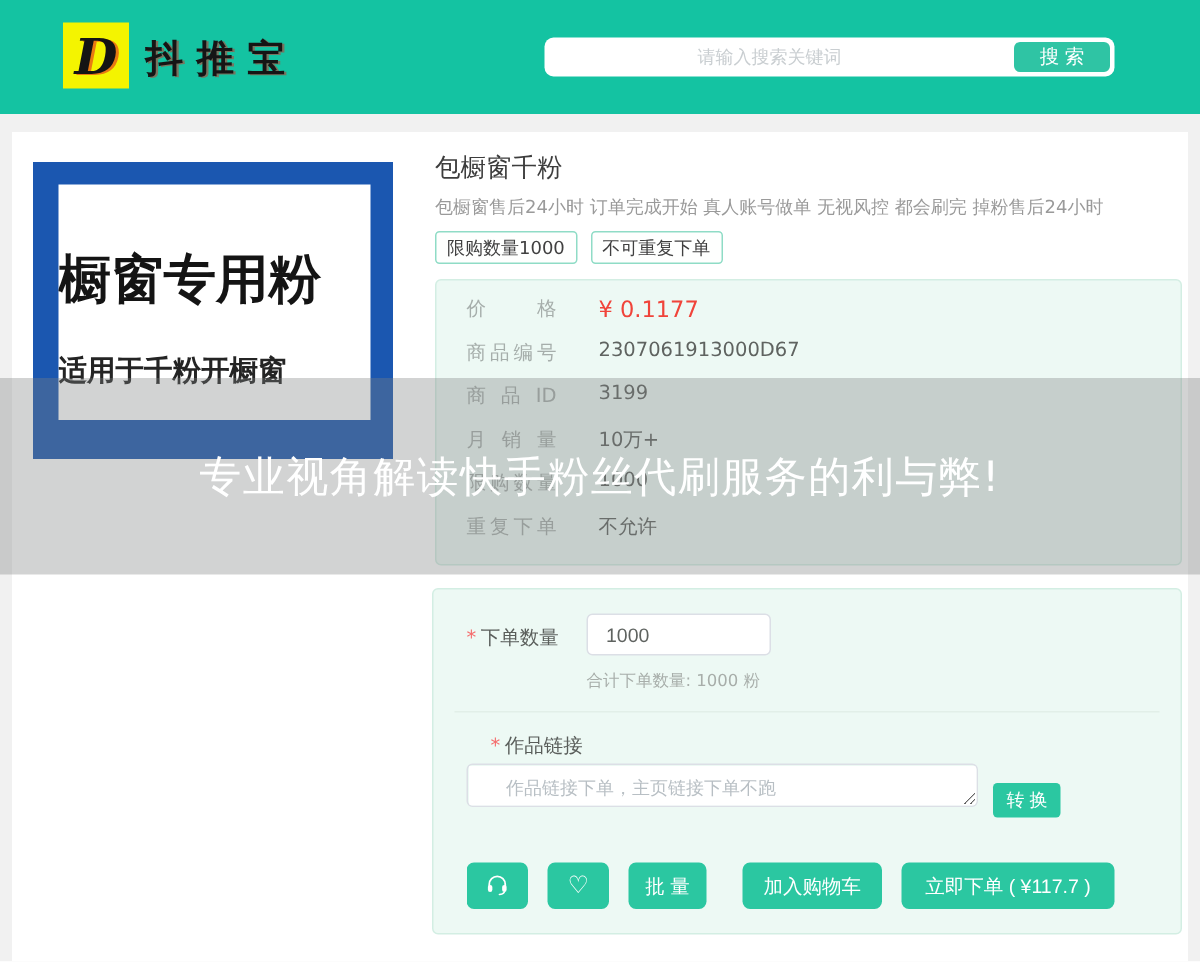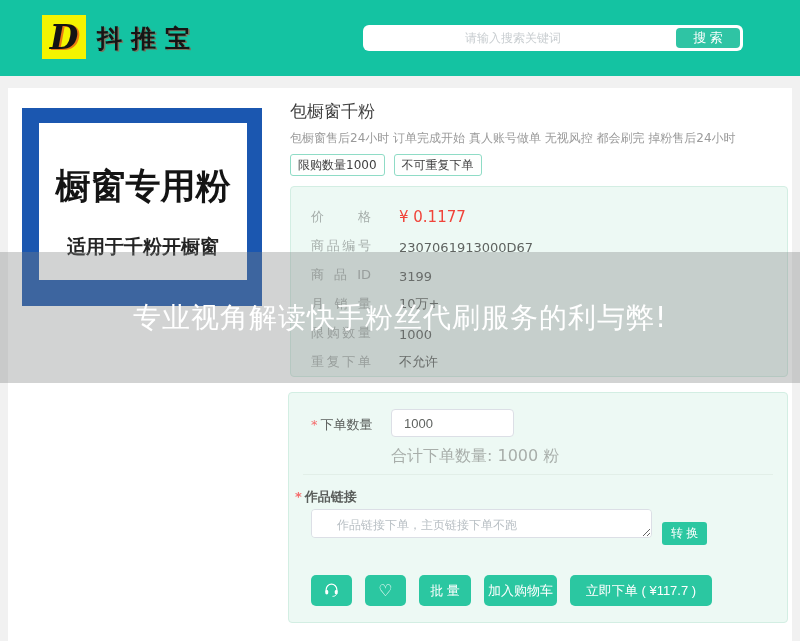--- a/index.html
+++ b/index.html
@@ -23,70 +23,70 @@
   .search-btn { position:absolute; right:3px; top:3px; width:64px; height:20px; background:#2fc4a4;
                 color:#fff; border:none; border-radius:4px; font-size:13px; line-height:20px;
                 cursor:pointer; white-space:nowrap; }
 
   
   .card { position:absolute; left:8px; top:88px; width:784px; height:553px; background:#ffffff; }
 
   
   .p-img { position:absolute; left:14px; top:20px; width:240px; height:198px; background:#1b57b0; }
   .p-img-inner { position:absolute; left:17px; top:15px; right:15px; bottom:26px; background:#ffffff;
-                 text-align:center; overflow:hidden; }
+                 overflow:hidden; }
   .pi-title { margin-top:40px; font-size:35px; font-weight:bold; color:#141414; white-space:nowrap; }
   .pi-sub { margin-top:24px; font-size:19px; font-weight:bold; color:#242424; white-space:nowrap; }
 
   
   .p-title { position:absolute; left:282px; top:12px; font-size:17px; color:#3d3d3d; font-weight:400; }
   .p-desc { position:absolute; left:282px; top:42px; width:490px; font-size:12px; color:#9a9a9a; }
   .p-tags { position:absolute; left:282px; top:66px; display:flex; gap:9px; }
   .tag { border:1px solid #8fdcc6; color:#404040; font-size:12px; line-height:1; padding:4px 7px;
          border-radius:3px; background:#fefffe; white-space:nowrap; }
 
   
   .detail-panel { position:absolute; left:282px; top:98px; width:498px; height:191px; background:#edf9f4;
                   border:1px solid #d3eee3; border-radius:4px; padding:10px 20px; }
-  .drow { display:flex; align-items:flex-end; height:29px; font-size:13px; }
+  .drow { display:flex; align-items:flex-start; height:29px; font-size:13px; }
   .dlabel { width:60px; color:#a6aeab; text-align:justify; text-align-last:justify; margin-right:28px;
             flex-shrink:0; }
   .dvalue { color:#5f6360; }
   .dvalue.price { color:#f0443a; font-size:15px; }
 
   
   .overlay { position:absolute; left:0; top:252px; width:800px; height:131px;
              background:rgba(125,128,128,0.35); z-index:20; display:flex; align-items:center;
              justify-content:center; }
   .overlay-text { color:#ffffff; font-size:28px; letter-spacing:1px; white-space:nowrap; font-weight:400; }
 
   
   .form-panel { position:absolute; left:280px; top:304px; width:500px; height:231px; background:#edf9f4;
                 border:1px solid #d3eee3; border-radius:4px; }
   .req { color:#f56c6c; margin-right:3px; font-size:13px; }
   .fp-label { position:absolute; font-size:13px; color:#5a5e5b; white-space:nowrap; }
   .fp-label1 { left:22px; top:23px; }
-  .fp-label2 { left:6px; top:95px;font-weight:bold; }
+  .fp-label2 { left:38px; top:95px; }
   .qty-input { position:absolute; left:102px; top:16px; width:123px; height:28px; border:1px solid #dcdfe6;
                border-radius:4px; padding:0 12px; font-size:13px; color:#5f6360; background:#fff; outline:none; }
-  .helper { position:absolute; left:102px; top:53px; font-size:16px; color:#a8aeaa; white-space:nowrap; }
+  .helper { position:absolute; left:102px; top:53px; font-size:11px; color:#a8aeaa; white-space:nowrap; }
   .fdivider { position:absolute; left:14px; right:14px; top:81px; height:1px; background:#e2efe8; }
   .link-textarea { position:absolute; left:22px; top:116px; width:341px; height:29px; border:1px solid #dcdfe6;
                    border-radius:4px; padding:7px 25px; font-size:12px; color:#666; background:#fff;
                    outline:none; font-family:inherit; }
   .link-textarea::placeholder { color:#b8bfc4; }
   .convert-btn { position:absolute; left:373px; top:129px; height:23px; padding:0 9px; font-size:12px;
                  background:#2bc7a1; color:#fff; border:none; border-radius:3px; cursor:pointer;
                  white-space:nowrap; }
   .btn-row { position:absolute; left:22px; top:182px; display:flex; gap:13px; }
   .abtn { height:31px; background:#2bc7a1; color:#fff; border:none; border-radius:5px; font-size:13px;
           cursor:pointer; display:flex; align-items:center; justify-content:center; white-space:nowrap; }
   .icon-btn { width:41px; }
   .batch-btn { width:52px; }
-  .cart-btn { width:73px; }
+  .cart-btn { width:93px;margin-left:11px; }
   .order-btn { width:142px; }
   .heart-glyph { font-size:16px; line-height:1; }
 </style>
 </head>
 <body>
 
 <div class="page">
 
   <div class="app-header">
     <div class="logo-box">

